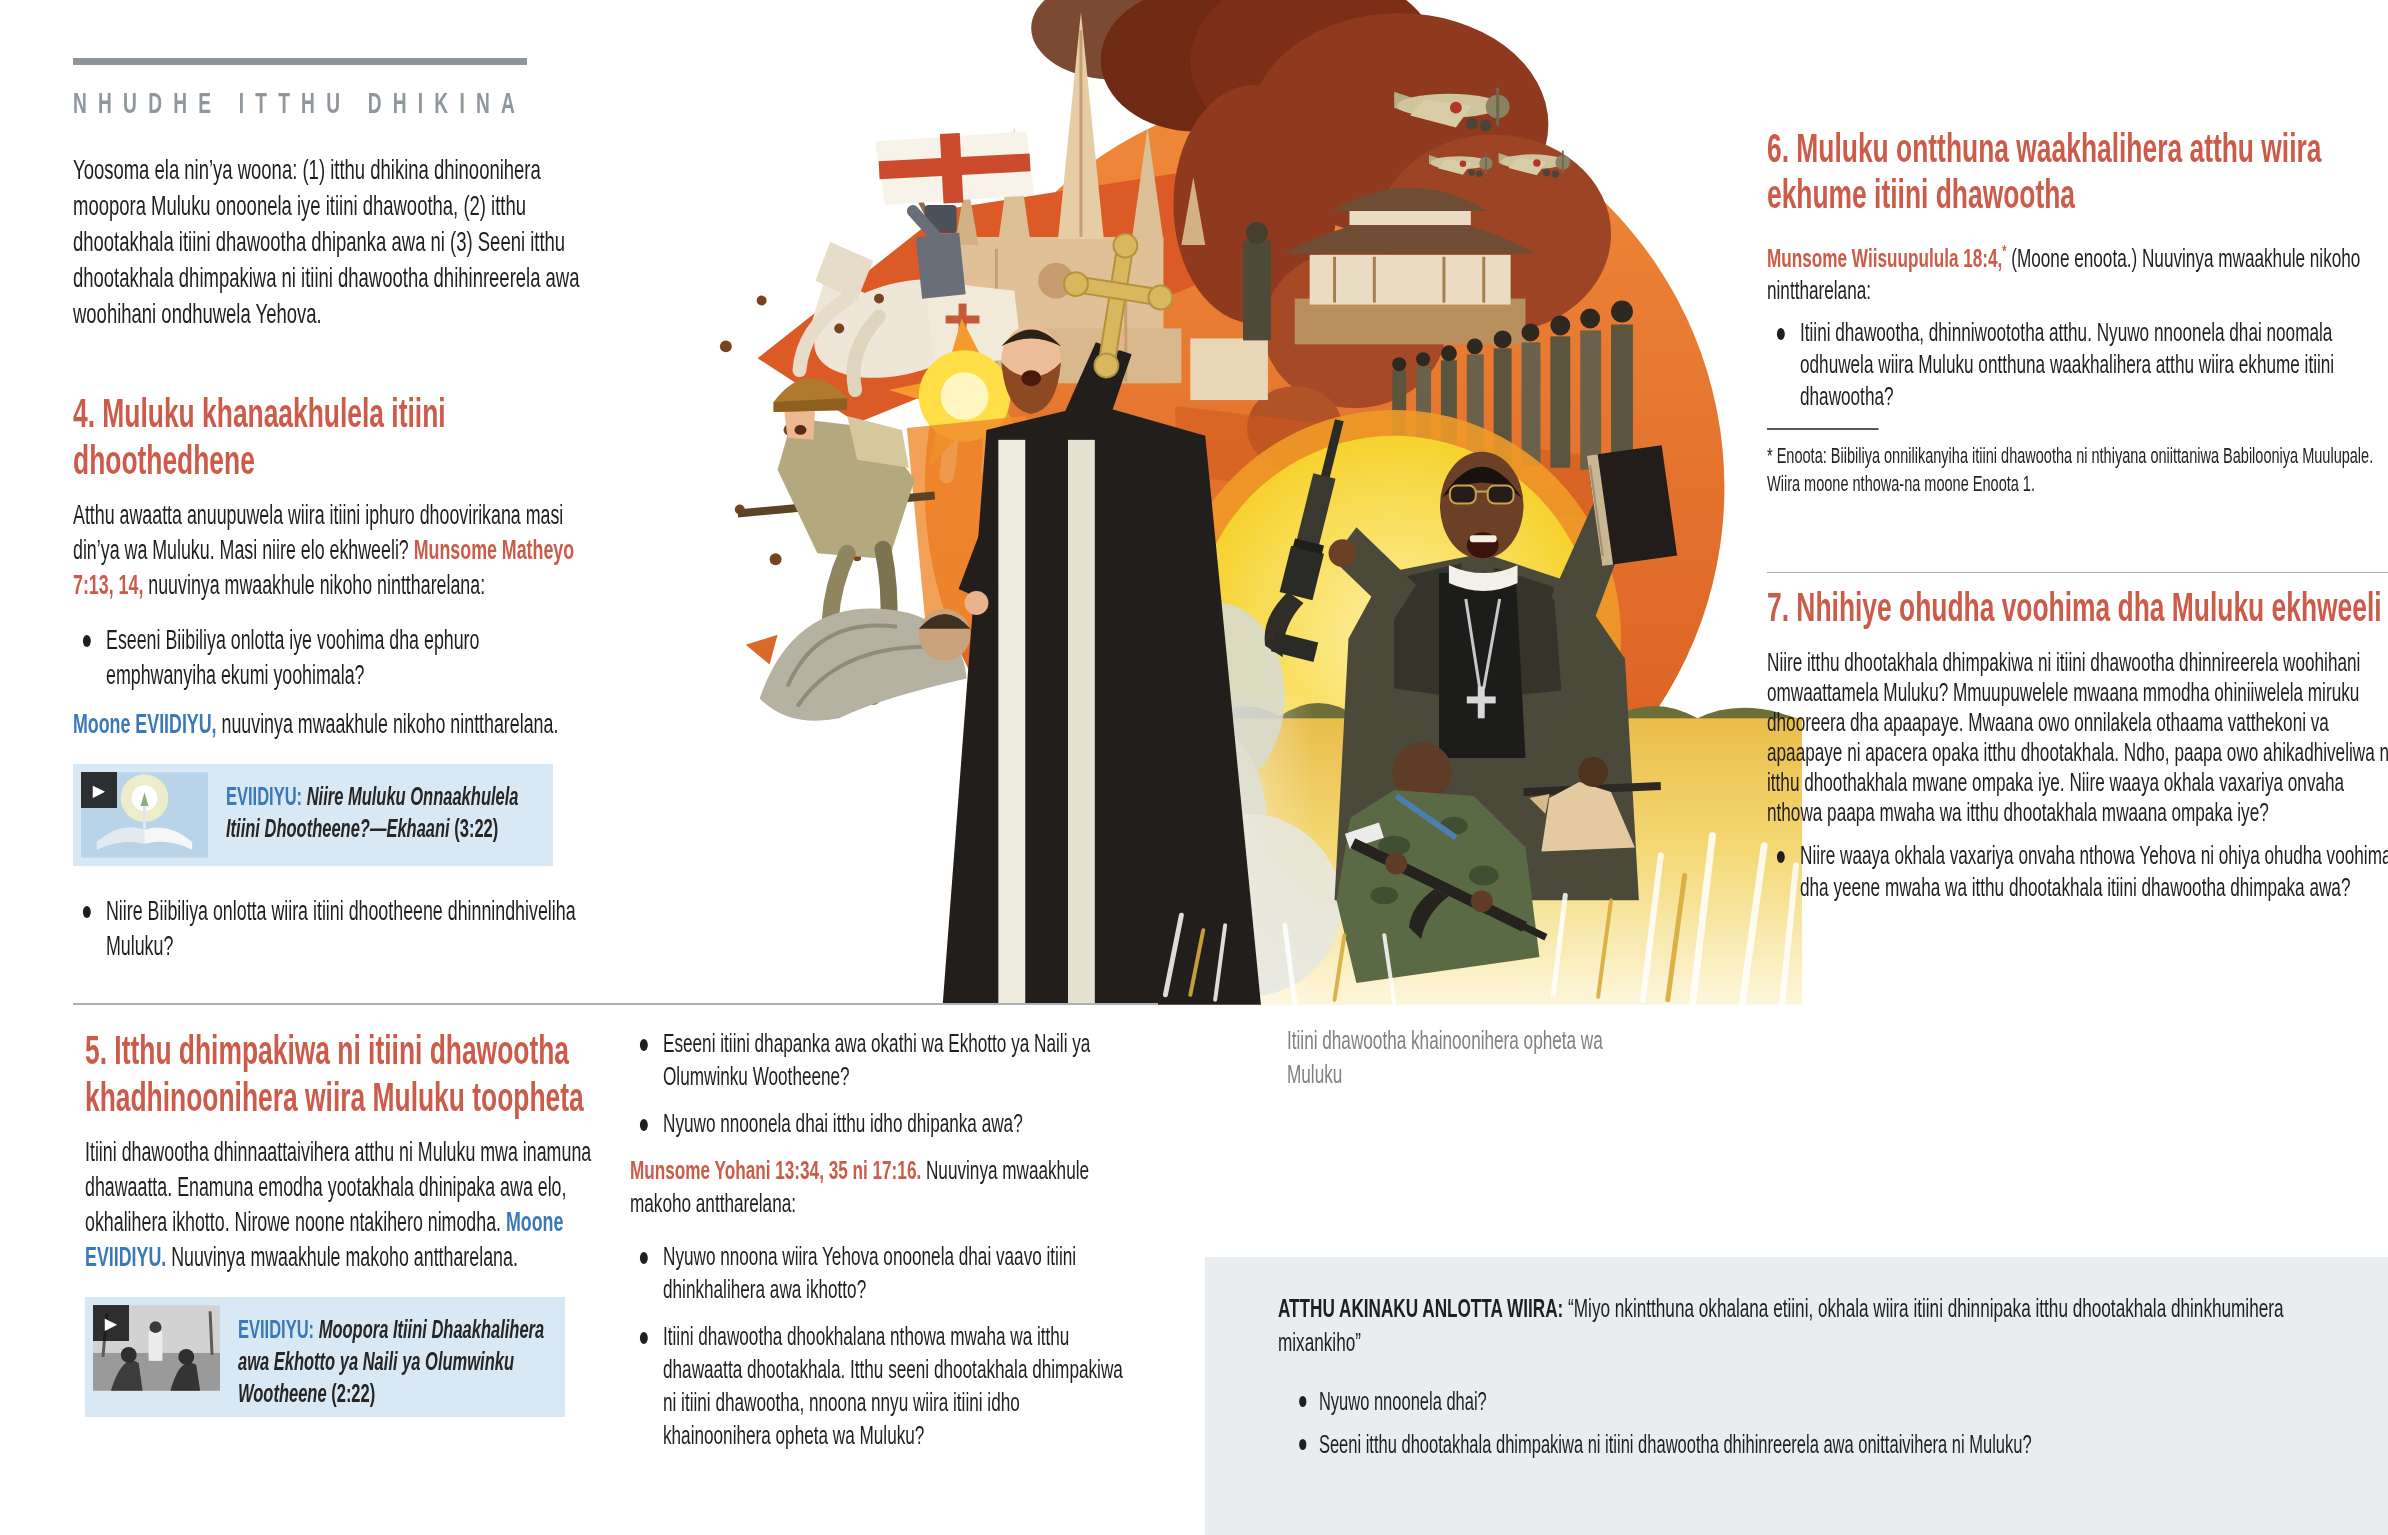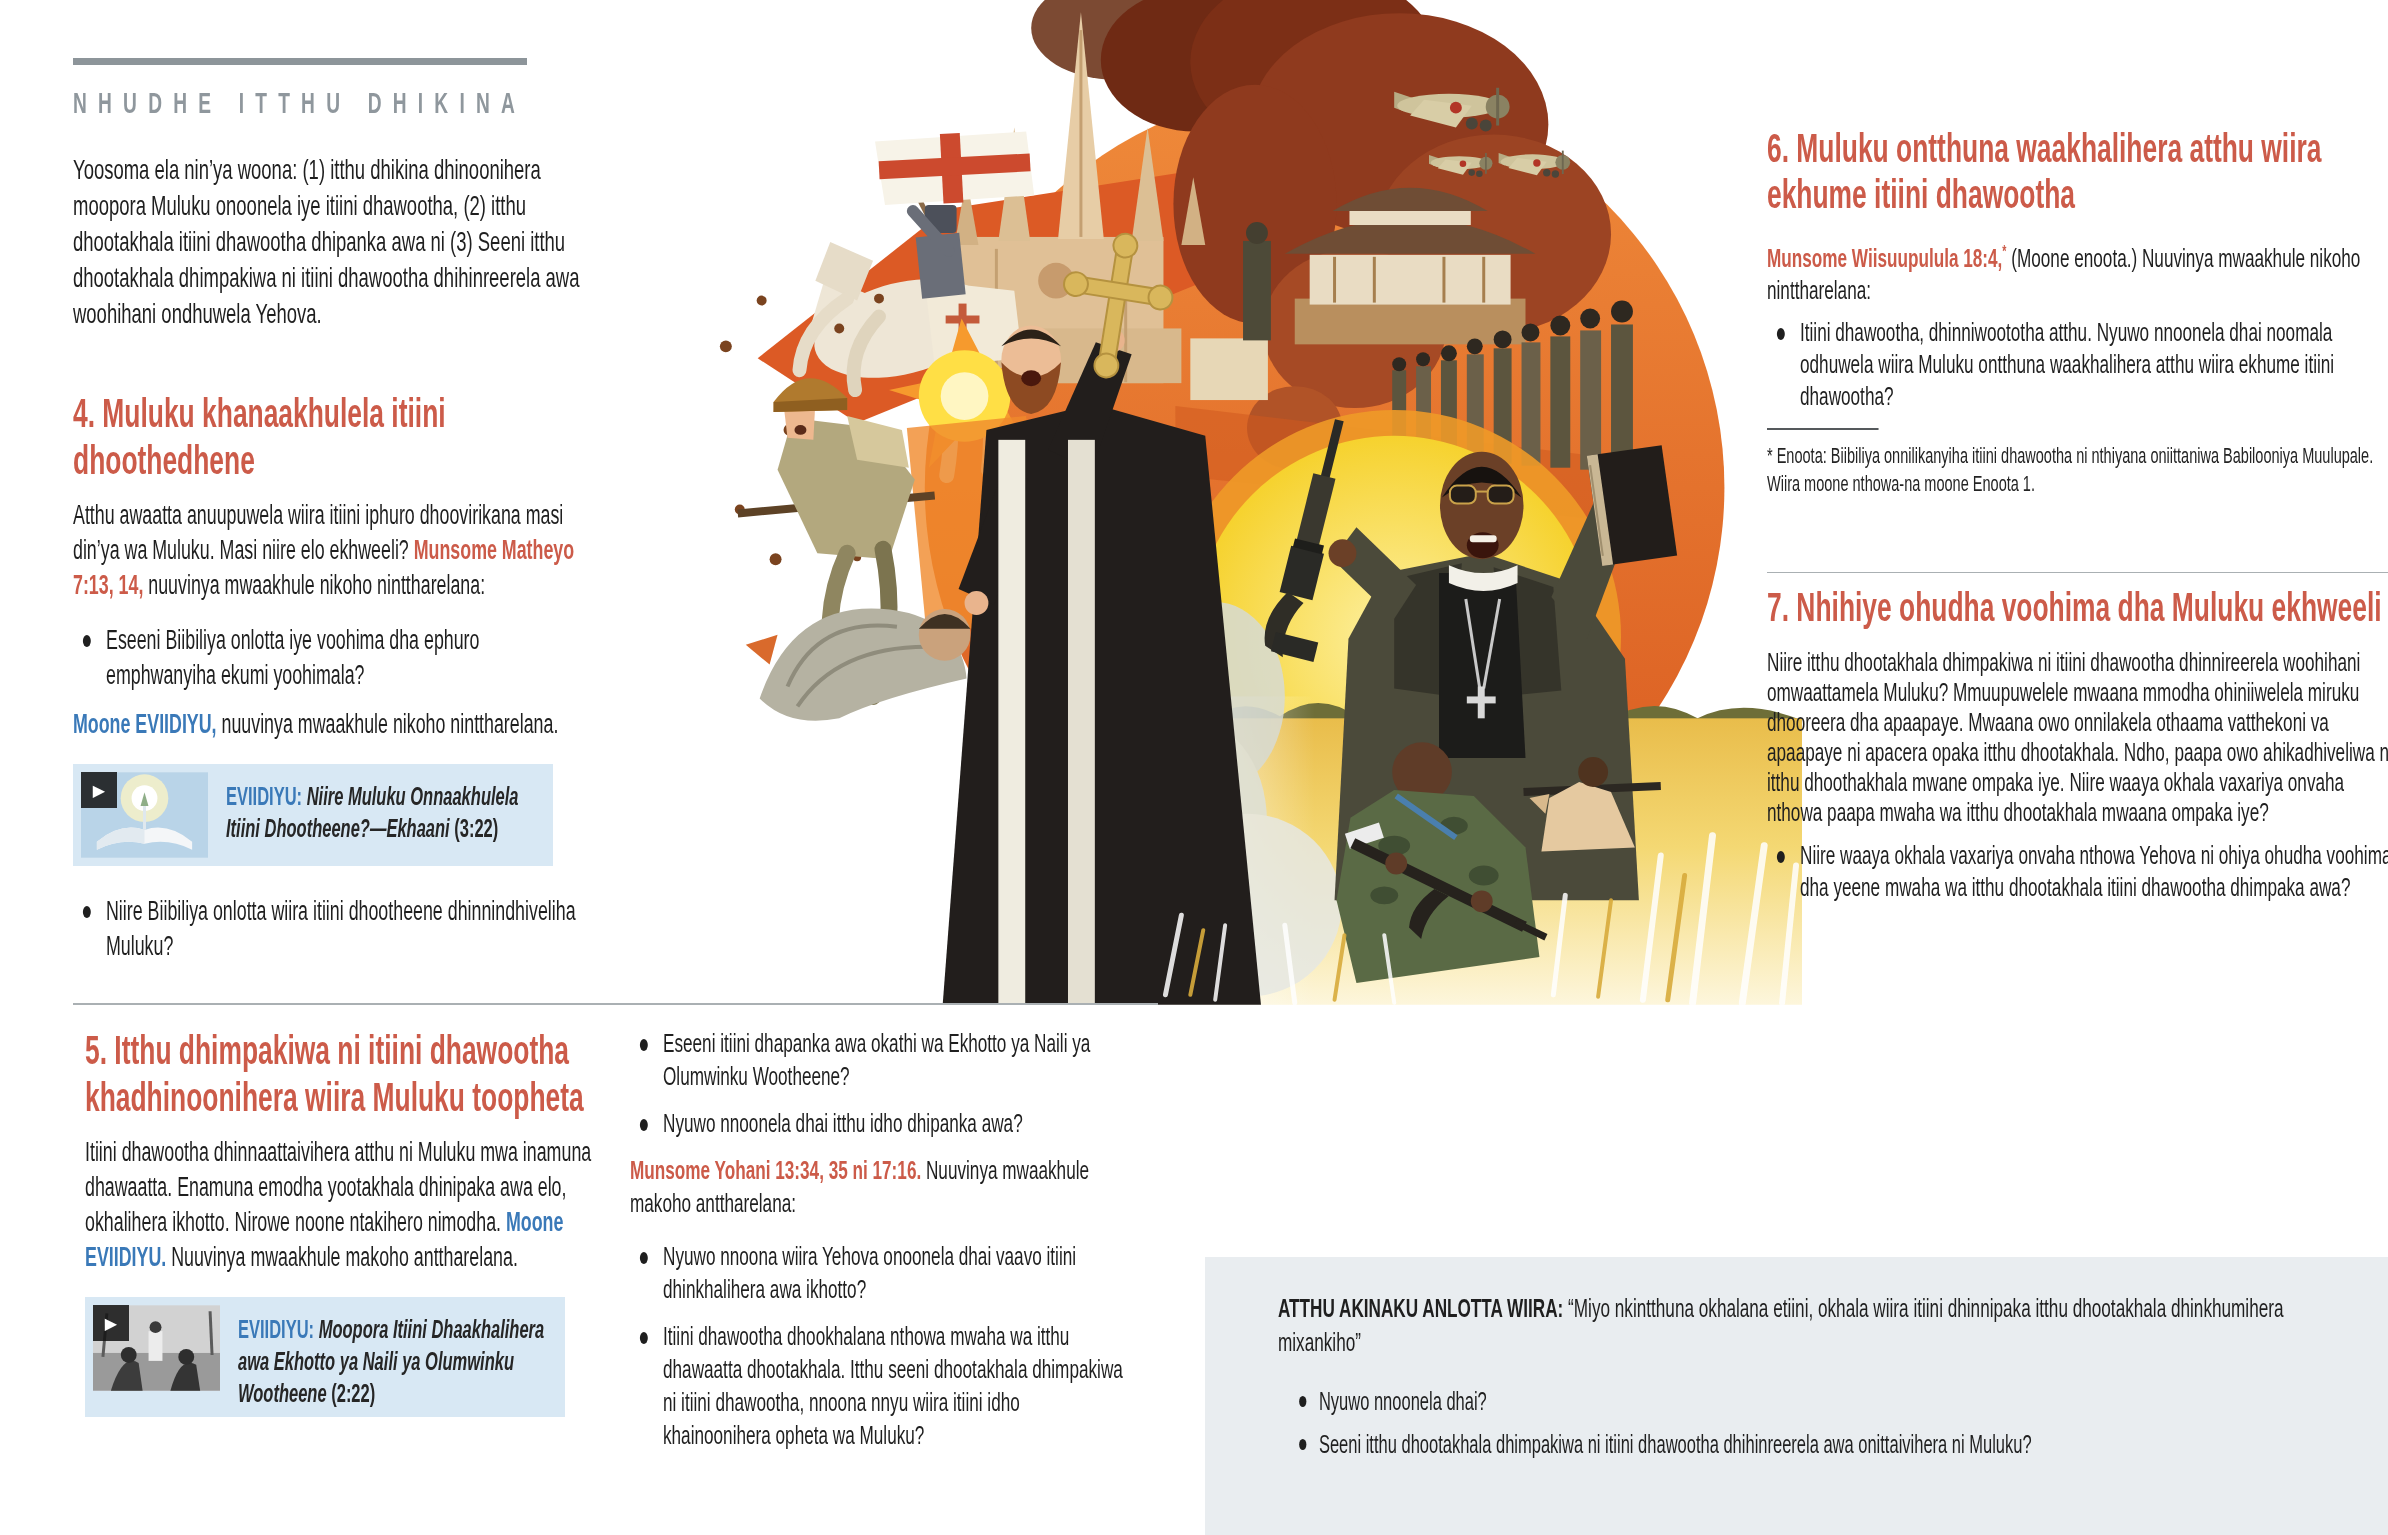--- a/index.html
+++ b/index.html
@@ -411,20 +411,25 @@
         <li style="font-size:26px;line-height:33px">Nyuwo nnoonela dhai itthu idho dhipanka awa?</li>
       </ul>
       <p class="body" style="font-size:26px;line-height:33px;margin-top:8px"><a class="ref">Munsome Yohani 13:34, 35 ni 17:16.</a><span> Nuuvinya mwaakhule makoho anttharelana:</span></p>
       <ul class="bullets">
         <li style="font-size:26px;line-height:33px">Nyuwo nnoona wiira Yehova onoonela dhai vaavo itiini dhinkhalihera awa ikhotto?</li>
         <li style="font-size:26px;line-height:33px">Itiini dhawootha dhookhalana nthowa mwaha wa itthu dhawaatta dhootakhala. Itthu seeni dhootakhala dhimpakiwa ni itiini dhawootha, nnoona nnyu wiira itiini idho khainoonihera opheta wa Muluku?</li>
       </ul>
     </div>
   </section>
 
+  <div class="abs" style="left:1276px;top:1023px;width:338px">
+    <div class="condense">
+      <p class="caption">Itiini dhawootha khainoonihera opheta wa Muluku</p>
+    </div>
+  </div>
 
   <section class="abs rc" style="left:1756px;top:125px;width:632px">
     <div class="condense">
       <h3 class="sec" style="margin-top:0;line-height:46px;margin-bottom:18px">6. Muluku ontthuna waakhalihera atthu wiira ekhume itiini dhawootha</h3>
       <p class="body"><a class="ref">Munsome Wiisuupulula 18:4,</a><sup class="ref">*</sup><span> (Moone enoota.) Nuuvinya mwaakhule nikoho ninttharelana:</span></p>
       <ul class="bullets" style="margin-top:10px">
         <li>Itiini dhawootha, dhinniwoototha atthu. Nyuwo nnoonela dhai noomala odhuwela wiira Muluku ontthuna waakhalihera atthu wiira ekhume itiini dhawootha?</li>
       </ul>
       <div class="fn-rule"></div>
       <p class="footnote">* Enoota: Biibiliya onnilikanyiha itiini dhawootha ni nthiyana oniittaniwa Babilooniya Muulupale. Wiira moone nthowa-na moone Enoota 1.</p>

